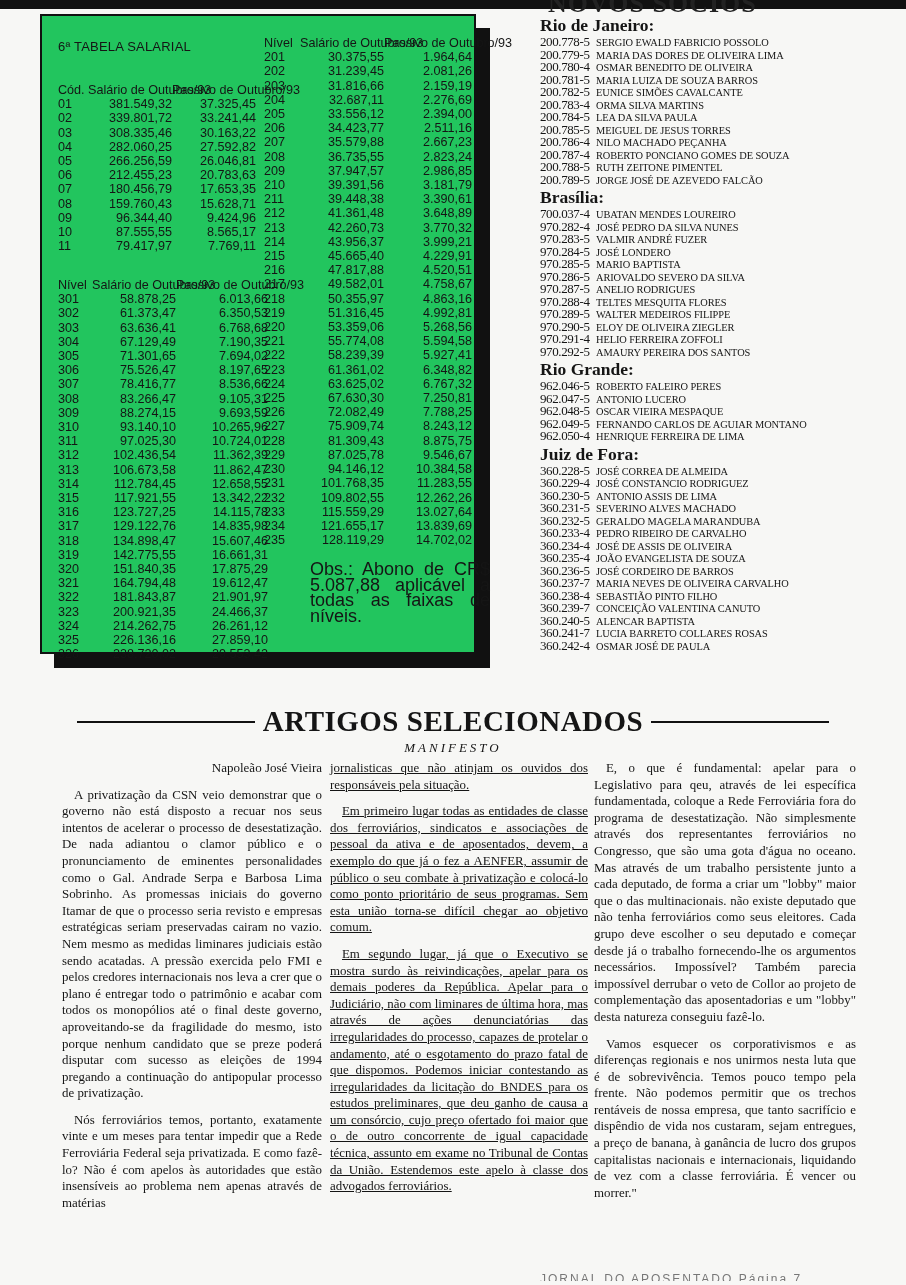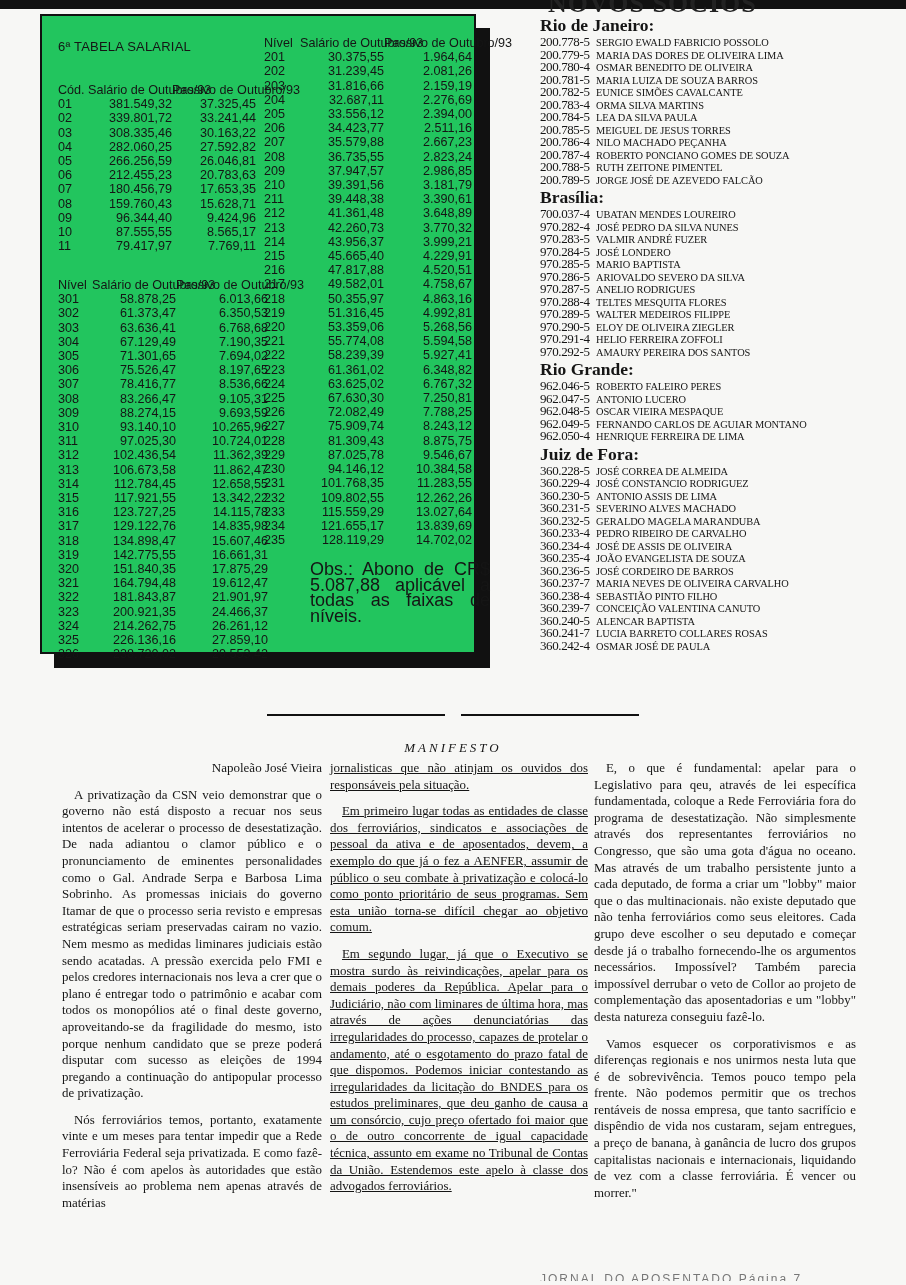--- a/index.html
+++ b/index.html
@@ -506,21 +506,21 @@
       <div class="member"><span class="id">360.237-7</span><span>MARIA NEVES DE OLIVEIRA CARVALHO</span></div>
       <div class="member"><span class="id">360.238-4</span><span>SEBASTIÃO PINTO FILHO</span></div>
       <div class="member"><span class="id">360.239-7</span><span>CONCEIÇÃO VALENTINA CANUTO</span></div>
       <div class="member"><span class="id">360.240-5</span><span>ALENCAR BAPTISTA</span></div>
       <div class="member"><span class="id">360.241-7</span><span>LUCIA BARRETO COLLARES ROSAS</span></div>
       <div class="member"><span class="id">360.242-4</span><span>OSMAR JOSÉ DE PAULA</span></div>
     </div>
 </div>
 
 <div class="sec-title">
-  <span class="rule"></span><span class="rule"></span>
+  <span class="rule"></span><span class="txt">ARTIGOS SELECIONADOS</span><span class="rule"></span>
 </div>
 <div class="subtitle">MANIFESTO</div>
 
 <div class="art-col col1">
   <div class="author">Napoleão José Vieira</div>
   <p>A privatização da CSN veio demonstrar que o governo não está disposto a recuar nos seus intentos de acelerar o processo de desestatização. De nada adiantou o clamor público e o pronunciamento de eminentes personalidades como o Gal. Andrade Serpa e Barbosa Lima Sobrinho. As promessas iniciais do governo Itamar de que o processo seria revisto e empresas estratégicas seriam preservadas cairam no vazio. Nem mesmo as medidas liminares judiciais estão sendo acatadas. A pressão exercida pelo FMI e pelos credores internacionais nos leva a crer que o plano é entregar todo o patrimônio e acabar com todos os monopólios até o final deste governo, aproveitando-se da fragilidade do mesmo, isto porque nenhum candidato que se preze poderá disputar com sucesso as eleições de 1994 pregando a continuação do antipopular processo de privatização.</p>
   <p>Nós ferroviários temos, portanto, exatamente vinte e um meses para tentar impedir que a Rede Ferroviária Federal seja privatizada. E como fazê-lo? Não é com apelos às autoridades que estão insensíveis ao problema nem apenas através de matérias</p>
 </div>
 <div class="art-col col2">
   <p class="first">jornalisticas que não atinjam os ouvidos dos responsáveis pela situação.</p>

